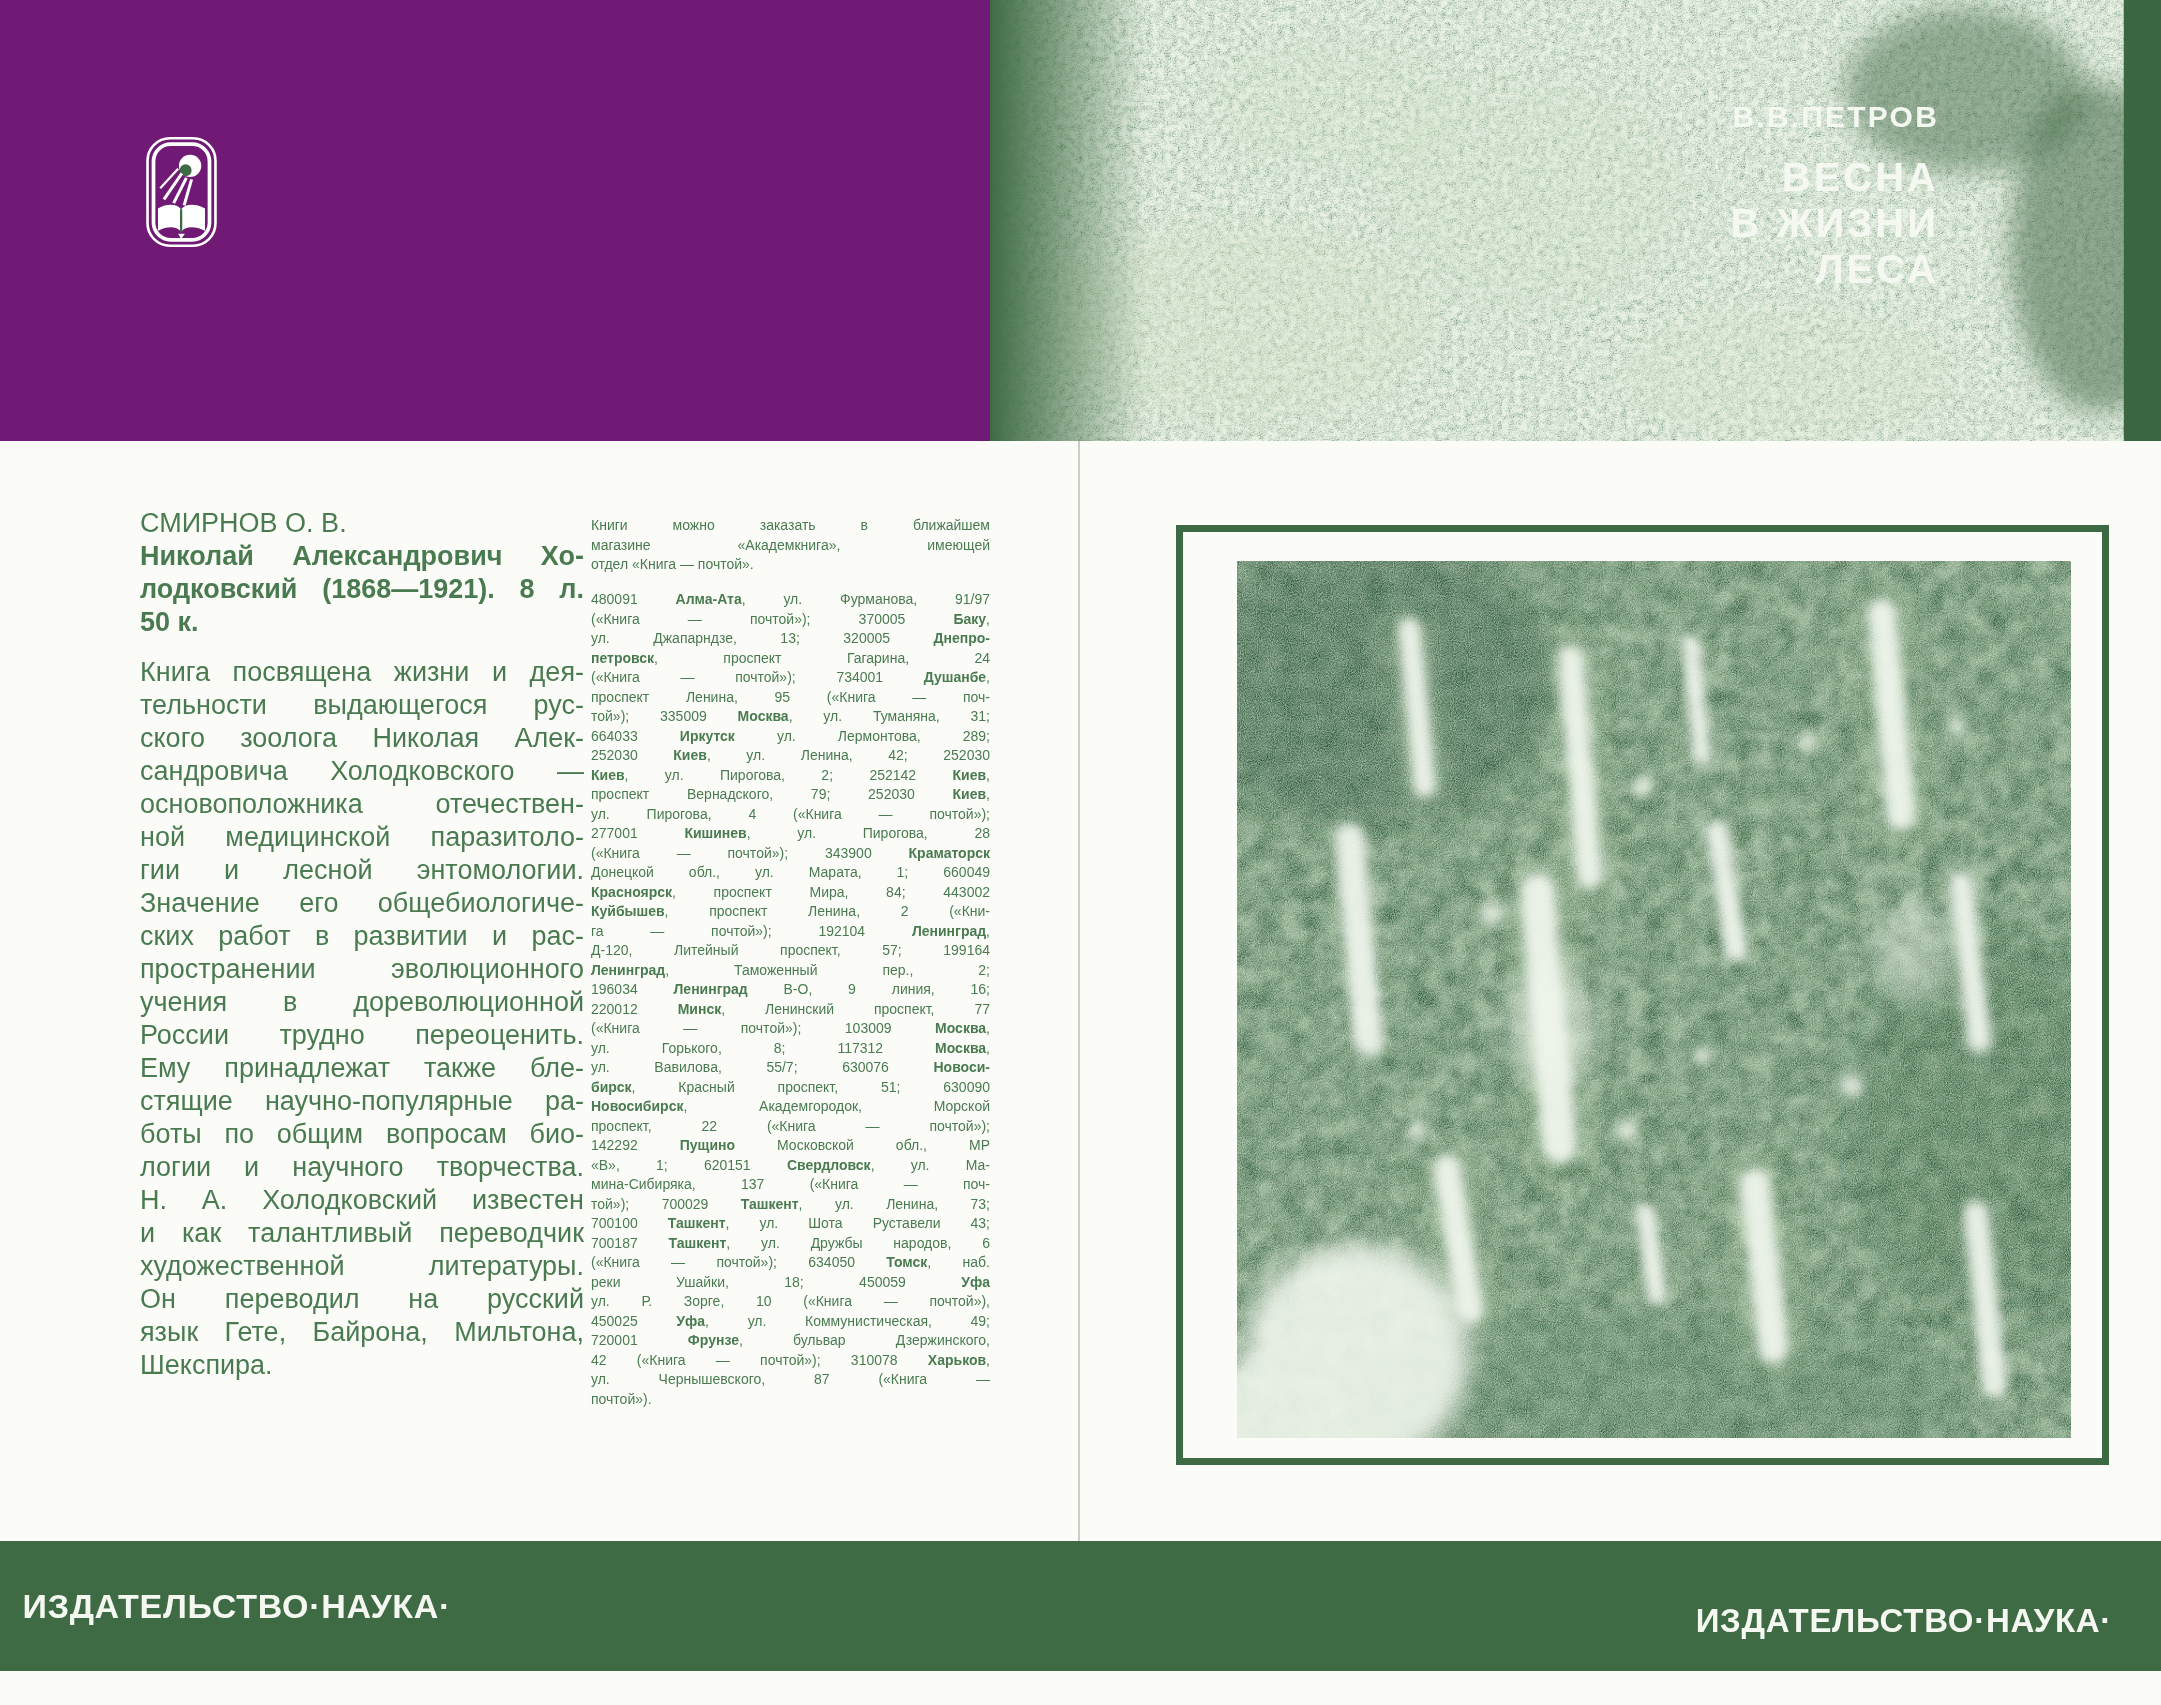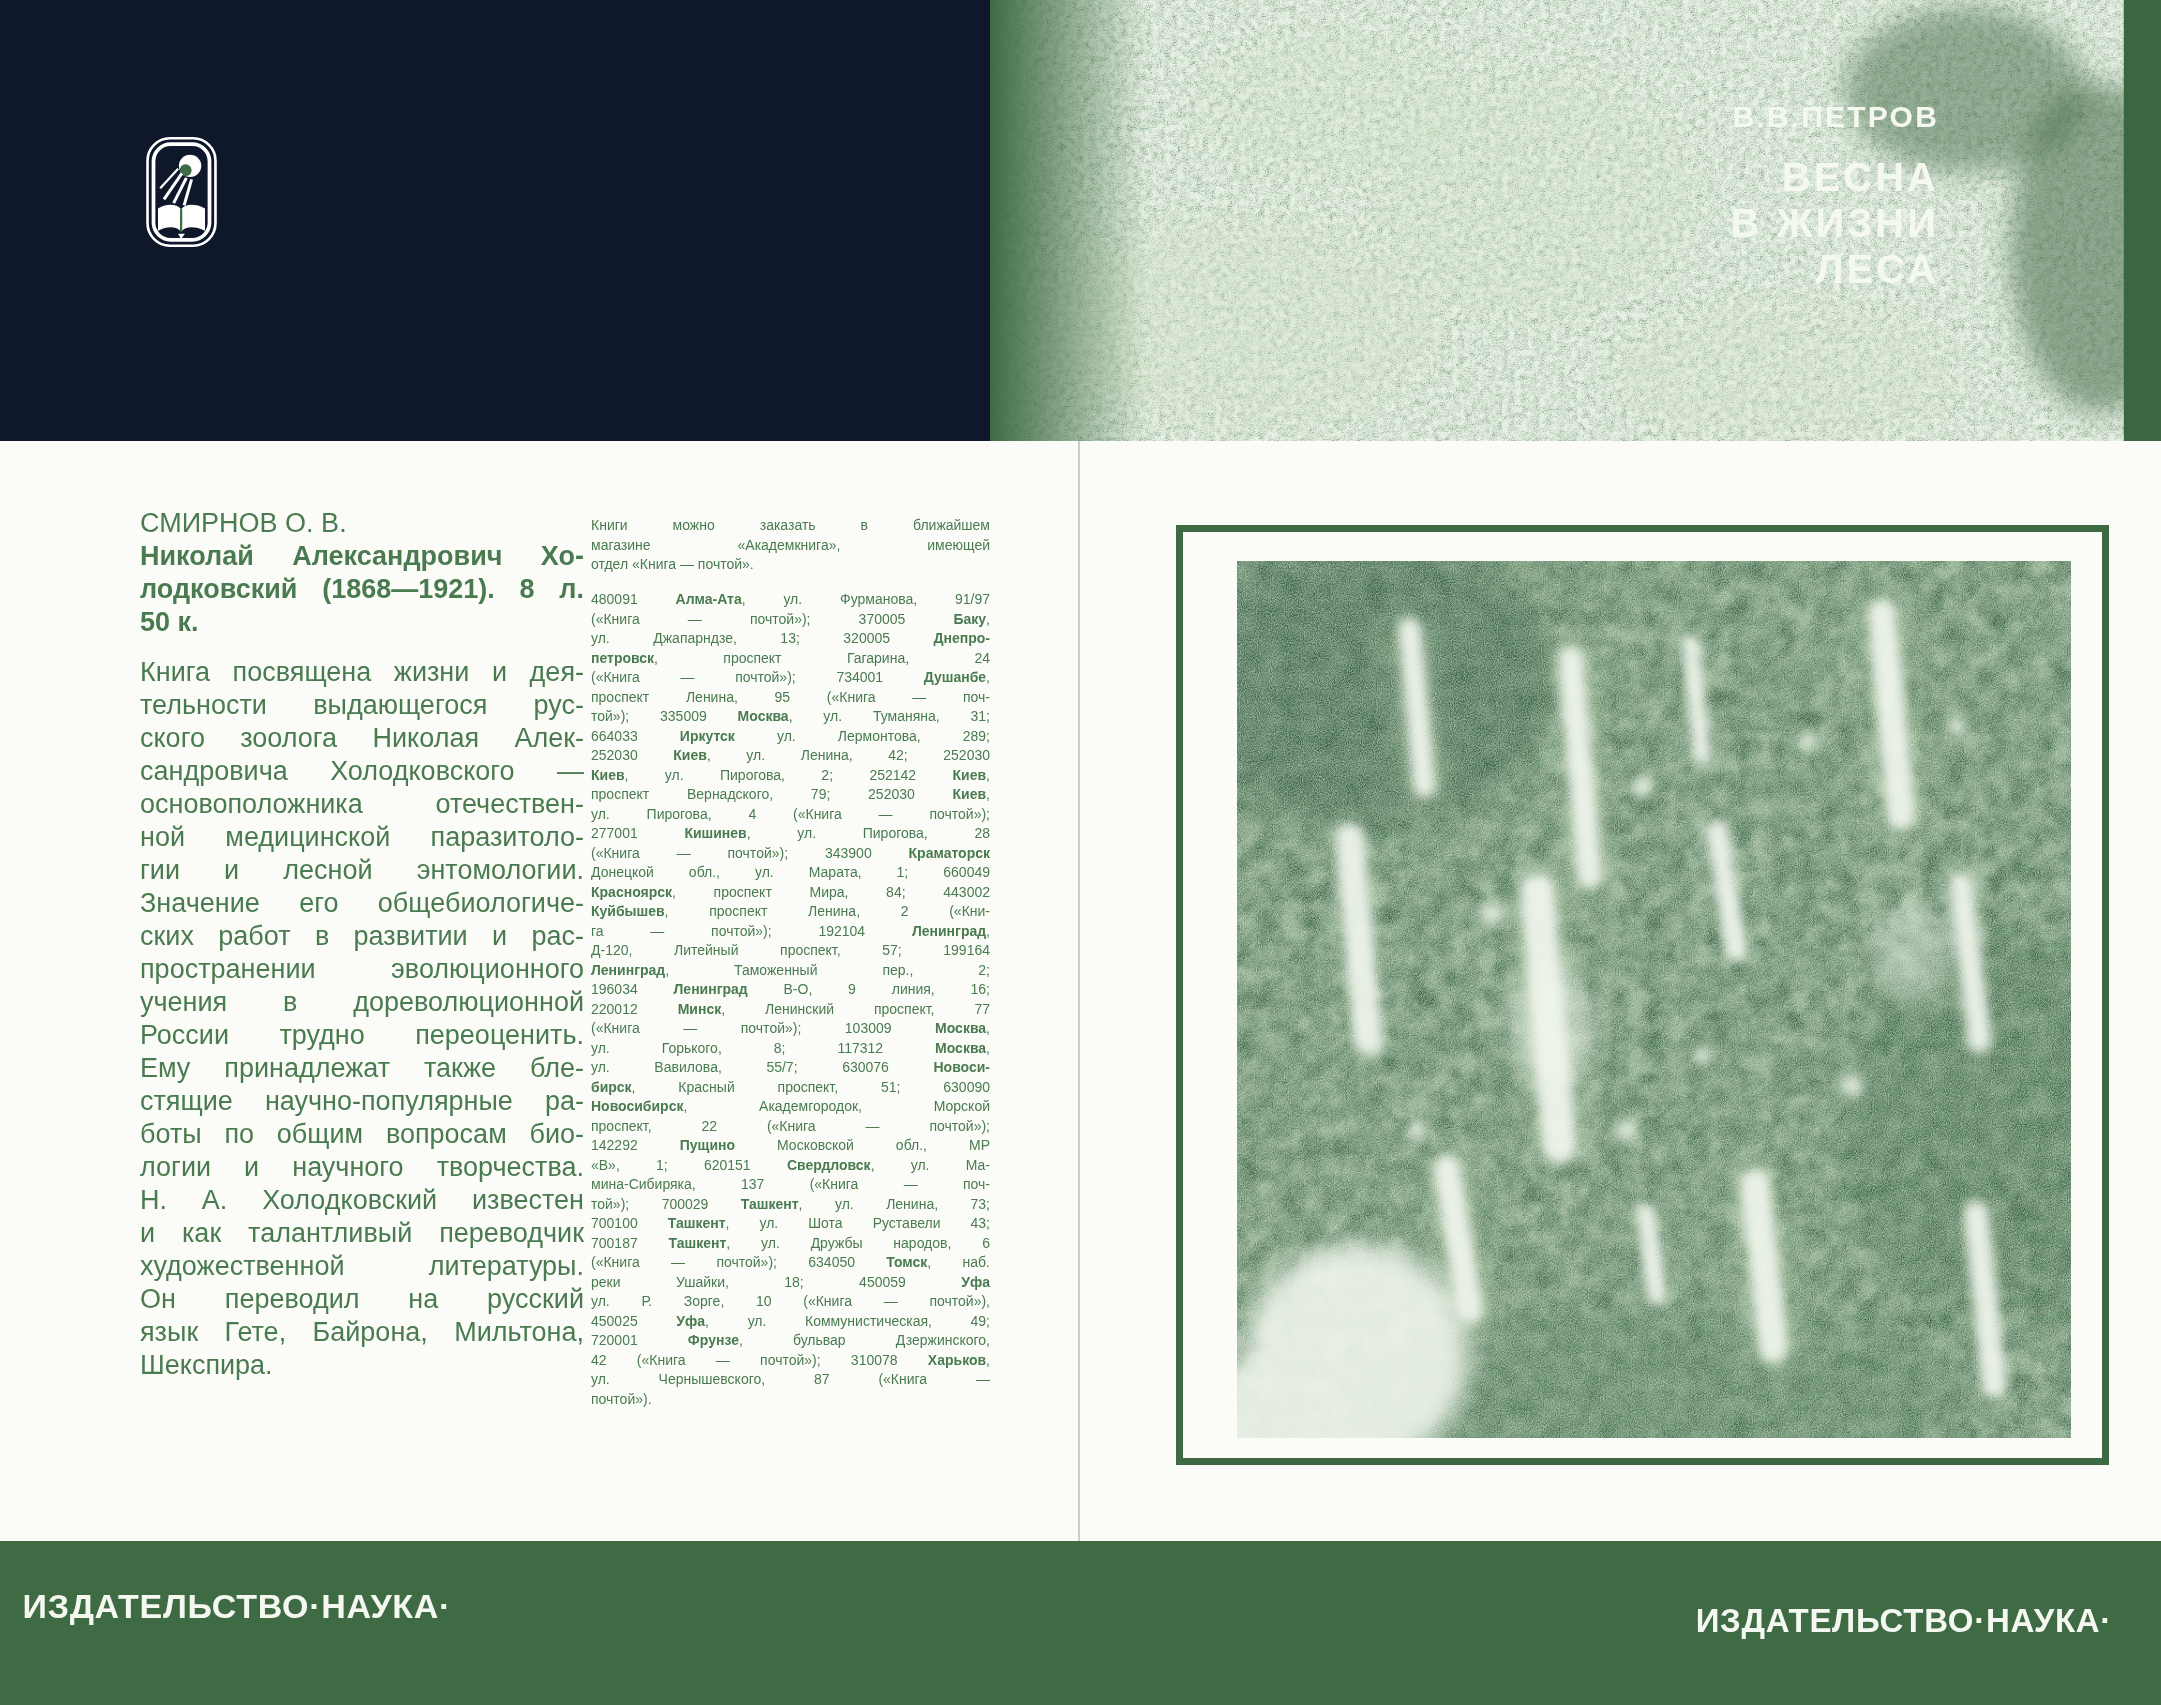--- a/index.html
+++ b/index.html
@@ -1,20 +1,20 @@
 <!DOCTYPE html>
 <html style="font-size:12px"><head>
 <meta charset="utf-8">
 <style>
   html,body{margin:0;padding:0;}
   body{font-family:"Liberation Sans",sans-serif;background:#e8e8e4;}
   .page{position:relative;width:2161px;height:1706px;background:#fbfcf8;overflow:hidden;}
 
   
-  .top-band{position:absolute;left:0;top:0;width:2018px;height:441px;background:#0f172a;}
+  .top-band{position:absolute;left:0;top:0;width:2018px;height:441px;background:#701a75;}
   .texture-svg{position:absolute;left:990px;top:0;width:1172px;height:441px;display:block;}
   .texture-blend{position:absolute;left:990px;top:0;width:157px;height:441px;
     background:linear-gradient(90deg,#3e6b44 0%,rgba(62,107,68,0) 100%);}
   .logo-wrap{position:absolute;left:145px;top:136px;width:73px;height:112px;}
 
   
   .cover-title-block{position:absolute;right:79px;top:100px;text-align:right;color:#f4f8f1;}
   .cover-author{font-size:30px;font-weight:bold;letter-spacing:2.2px;}
   .cover-title-lines{margin-top:20px;}
   .cover-title-line{font-size:40px;font-weight:bold;letter-spacing:3px;line-height:46px;}
@@ -32,21 +32,21 @@
   .col-left{position:absolute;left:106px;top:507px;width:444px;font-size:27px;line-height:33px;margin-left:34px;}
   .col-mid{position:absolute;left:591px;top:516px;width:399px;font-size:14px;line-height:19.5px;}
   .tl{white-space:nowrap;}
   .just{text-align:justify;text-align-last:justify;}
   .p-bold .tl{font-weight:bold;}
   .gap-lg{margin-top:16.5px;}
   .gap-md{margin-top:15.7px;}
   .col b{font-weight:bold;}
 
   
-  .footer-band{position:absolute;left:0;top:1541px;width:2161px;height:165px;background:#3e6b44;}
+  .footer-band{position:absolute;left:0;top:1541px;width:2161px;height:130px;background:#3e6b44;}
   .pub{position:absolute;color:#f4f8f1;font-weight:bold;white-space:nowrap;}
   .pub-left{left:22.5px;top:46px;font-size:34px;letter-spacing:0.7px;}
   .pub-right{right:49px;top:61px;font-size:33px;letter-spacing:0.7px;}
 </style>
 </head>
 <body>
 
 <div class="page">
 
   <div class="top-band">

